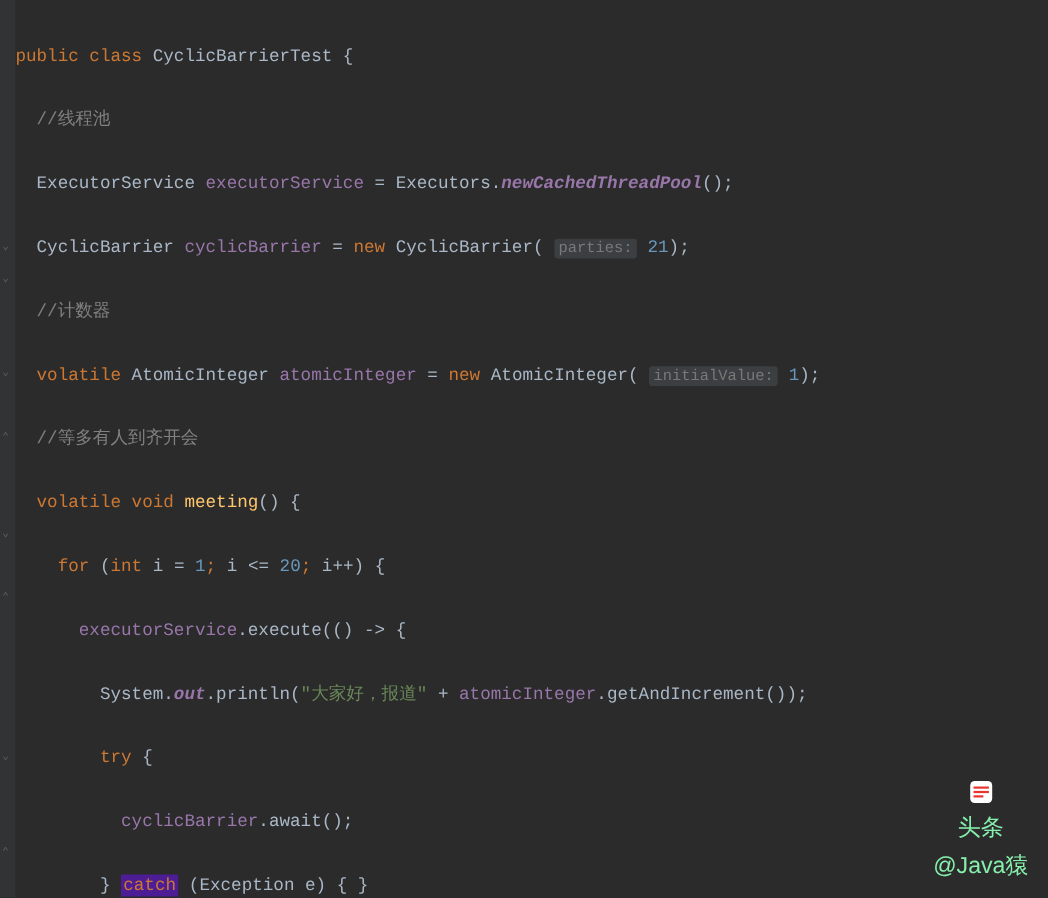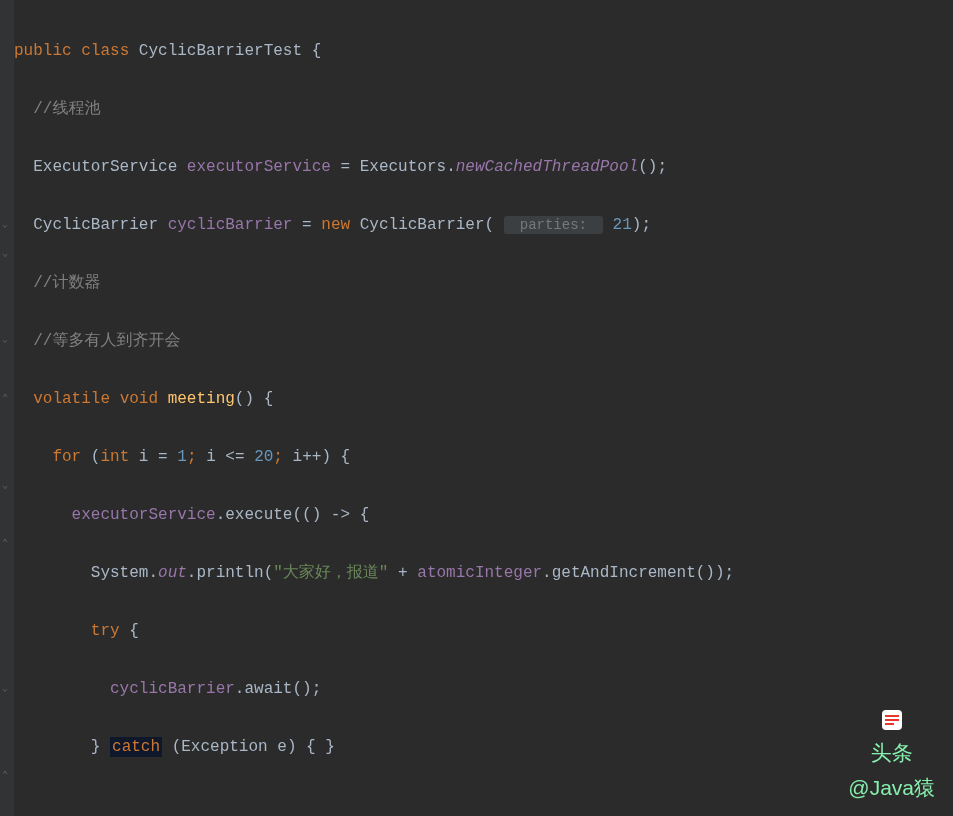--- a/index.html
+++ b/index.html
@@ -34,28 +34,28 @@
     .code {
       padding-left: 14px;
       white-space: pre;
     }
     .line {
       height: 29px;
       display: block;
     }
     .k-orange { color: #cc7832; margin-top: 24px; }
     .k-yellow { color: #ffc66d; }
-    .k-purple { color: #9876aa; font-style: italic; }
+    .k-purple { color: #9876aa; font-style: italic; font-weight: bold; }
     .k-purple-ni { color: #9876aa; }
     .k-blue { color: #6897bb; }
     .k-gray { color: #808080; margin-top: 32px; }
     .k-green { color: #6a8759; }
     .k-cream { color: #a9b7c6; margin-top: 42px; }
-    .k-hint { color: #787878; background: #3c3f41; border-radius: 3px; padding: 1px 16px; font-size: 14px; font-style: normal; }
-    .k-catch { background: #0f172a; padding: 1px 2px; }
+    .k-hint { color: #787878; background: #3c3f41; border-radius: 3px; padding: 1px 4px; font-size: 14px; font-style: normal; }
+    .k-catch { background: #4c1d95; padding: 1px 2px; }
     .italic { font-style: italic; }
     .watermark {
       position: absolute;
       right: 18px;
       bottom: 14px;
       color: #86efac;
       font-family: Arial, sans-serif;
       font-size: 21px;
       font-weight: 500;
       display: flex;
@@ -84,20 +84,21 @@
   <span class="gutter-icon" style="top:674px;">⌄</span>
   <span class="gutter-icon" style="top:761px;">⌃</span>
 </div>
 
 <div class="code">
 <span class="line"><span class="k-orange">public</span> <span class="k-orange">class</span> <span class="k-cream">CyclicBarrierTest</span> <span>{</span></span>
 <span class="line">  <span class="k-gray">//线程池</span></span>
 <span class="line">  <span class="k-cream">ExecutorService</span> <span class="k-purple-ni">executorService</span> <span>=</span> <span class="k-cream">Executors</span><span>.</span><span class="k-purple italic">newCachedThreadPool</span><span>();</span></span>
 <span class="line">  <span class="k-cream">CyclicBarrier</span> <span class="k-purple-ni">cyclicBarrier</span> <span>=</span> <span class="k-orange">new</span> <span class="k-cream">CyclicBarrier</span><span>(</span> <span class="k-hint">parties:</span> <span class="k-blue">21</span><span>);</span></span>
 <span class="line">  <span class="k-gray">//计数器</span></span>
+<span class="line">  <span class="k-orange">volatile</span> <span class="k-cream">AtomicInteger</span> <span class="k-purple-ni">atomicInteger</span> <span>=</span> <span class="k-orange">new</span> <span class="k-cream">AtomicInteger</span><span>(</span> <span class="k-hint">initialValue:</span> <span class="k-blue">1</span><span>);</span></span>
 <span class="line">  <span class="k-gray">//等多有人到齐开会</span></span>
 <span class="line">  <span class="k-orange">volatile</span> <span class="k-orange">void</span> <span class="k-yellow">meeting</span><span>() {</span></span>
 <span class="line">    <span class="k-orange">for</span> <span>(</span><span class="k-orange">int</span> <span>i</span> <span>=</span> <span class="k-blue">1</span><span class="k-orange">;</span> <span>i</span> <span>&lt;=</span> <span class="k-blue">20</span><span class="k-orange">;</span> <span>i++</span><span>) {</span></span>
 <span class="line">      <span class="k-purple-ni">executorService</span><span>.execute(() -&gt; {</span></span>
 <span class="line">        <span>System</span><span>.</span><span class="k-purple italic">out</span><span>.println(</span><span class="k-green">"大家好，报道"</span><span> + </span><span class="k-purple-ni">atomicInteger</span><span>.getAndIncrement());</span></span>
 <span class="line">        <span class="k-orange">try</span> <span>{</span></span>
 <span class="line">          <span class="k-purple-ni">cyclicBarrier</span><span>.await();</span></span>
 <span class="line">        <span>}</span> <span class="k-orange k-catch">catch</span> <span>(Exception e) { }</span></span>
 
 

